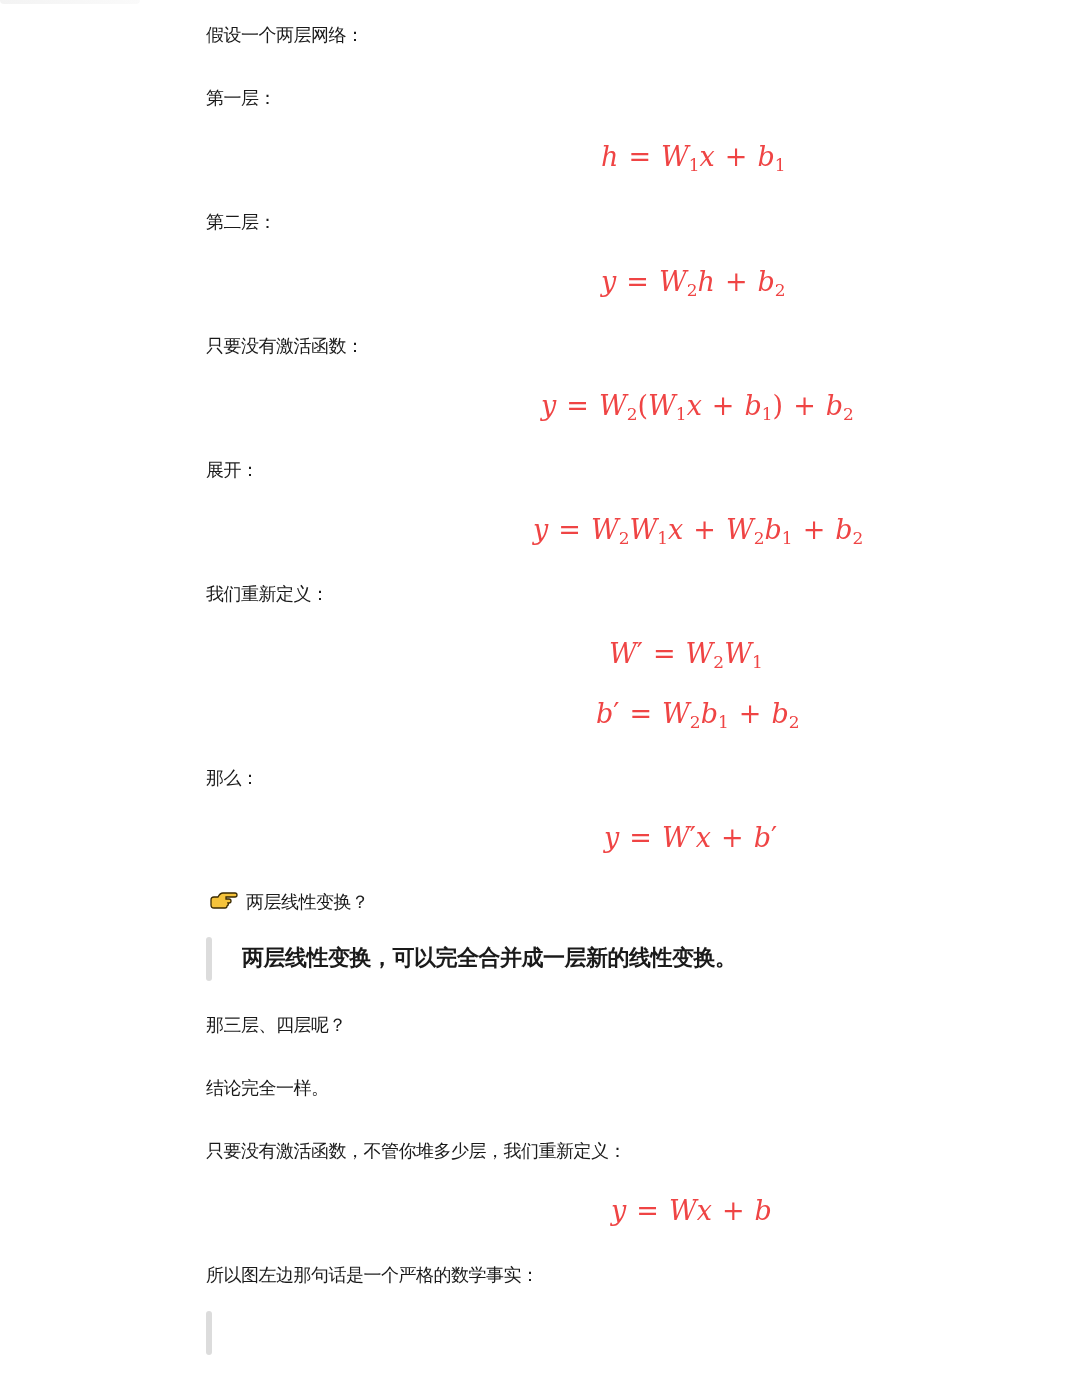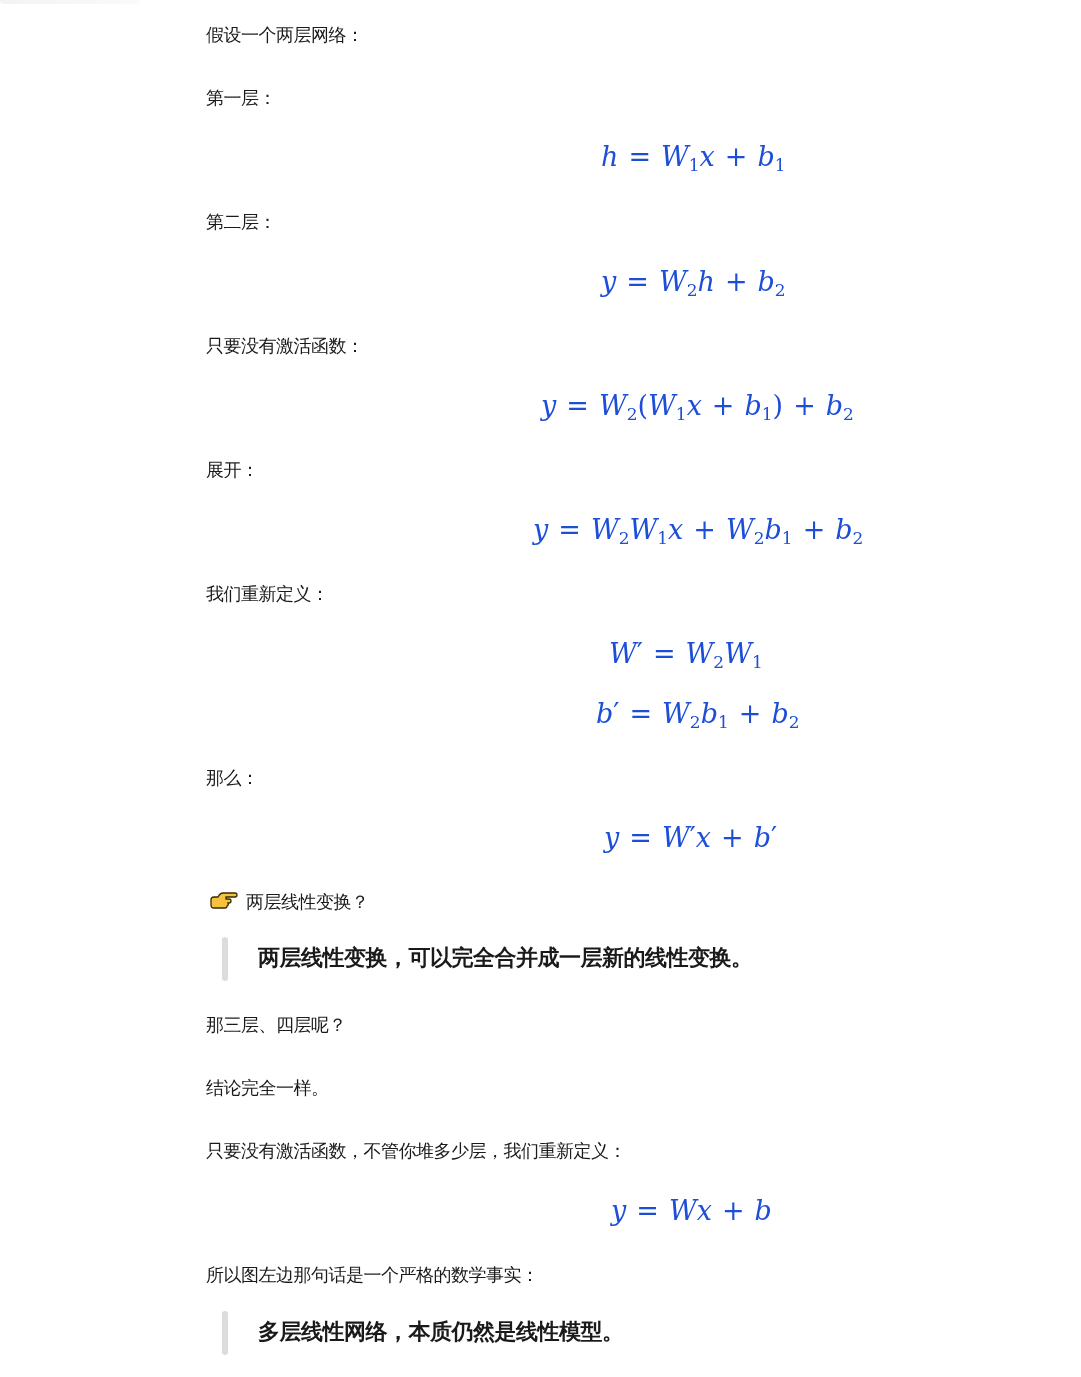--- a/index.html
+++ b/index.html
@@ -3,25 +3,25 @@
 <meta charset="utf-8">
 <style>
   html, body { margin:0; padding:0; background:#ffffff; }
   body { width:1081px; height:1377px; position:relative; overflow:hidden;
          font-family:"DejaVu Sans","Liberation Sans",sans-serif; color:#1a1a1a; }
   .topfade { position:absolute; left:0; top:0; width:140px; height:4px;
              background:linear-gradient(90deg,#f3f3f3,#fafafa); border-radius:0 0 4px 4px; }
   .content { position:absolute; left:206px; top:0; width:660px; }
   .p { position:absolute; left:0; font-size:18px; line-height:30px; white-space:nowrap; letter-spacing:-0.5px; }
   .math { position:absolute; font-family:"DejaVu Serif","Liberation Serif",serif; font-style:italic;
-          font-size:27px; line-height:34px; white-space:nowrap; color:#1d4ed8; }
+          font-size:27px; line-height:34px; white-space:nowrap; color:#ef4444; }
   .math sub { font-style:normal; font-size:17px; vertical-align:-5px; line-height:0; }
   .math .op { font-style:normal; padding:0 10px; }
   .math .up { font-style:normal; }
-  .quote { position:absolute; left:16px; width:620px; height:44px; }
+  .quote { position:absolute; left:0; width:620px; height:44px; }
   .quote .bar { position:absolute; left:0; top:0; width:6px; height:44px; background:#dcdcdc; border-radius:3px; }
   .quote .qt { position:absolute; left:36px; top:6px; font-size:22px; line-height:30px; font-weight:bold; white-space:nowrap; letter-spacing:-0.5px; }
   .emoji { display:inline-block; vertical-align:-4px; margin-right:8px; }
 </style>
 </head>
 <body>
 
 <div class="topfade"></div>
 
 <div class="content">
@@ -84,16 +84,15 @@
   <div class="p" style="top:1136px">只要没有激活函数，不管你堆多少层，我们重新定义：</div>
 
   <div class="math" style="left:405px; top:1194px">
     y<span class="op">=</span>Wx<span class="op">+</span>b
   </div>
 
   <div class="p" style="top:1260px">所以图左边那句话是一个严格的数学事实：</div>
 
   <div class="quote" style="top:1311px">
     <div class="bar"></div>
-    <div class="qt">多层线性网络，本质仍然是线性模型。</div>
   </div>
 
 </div>
 
 </body></html>

